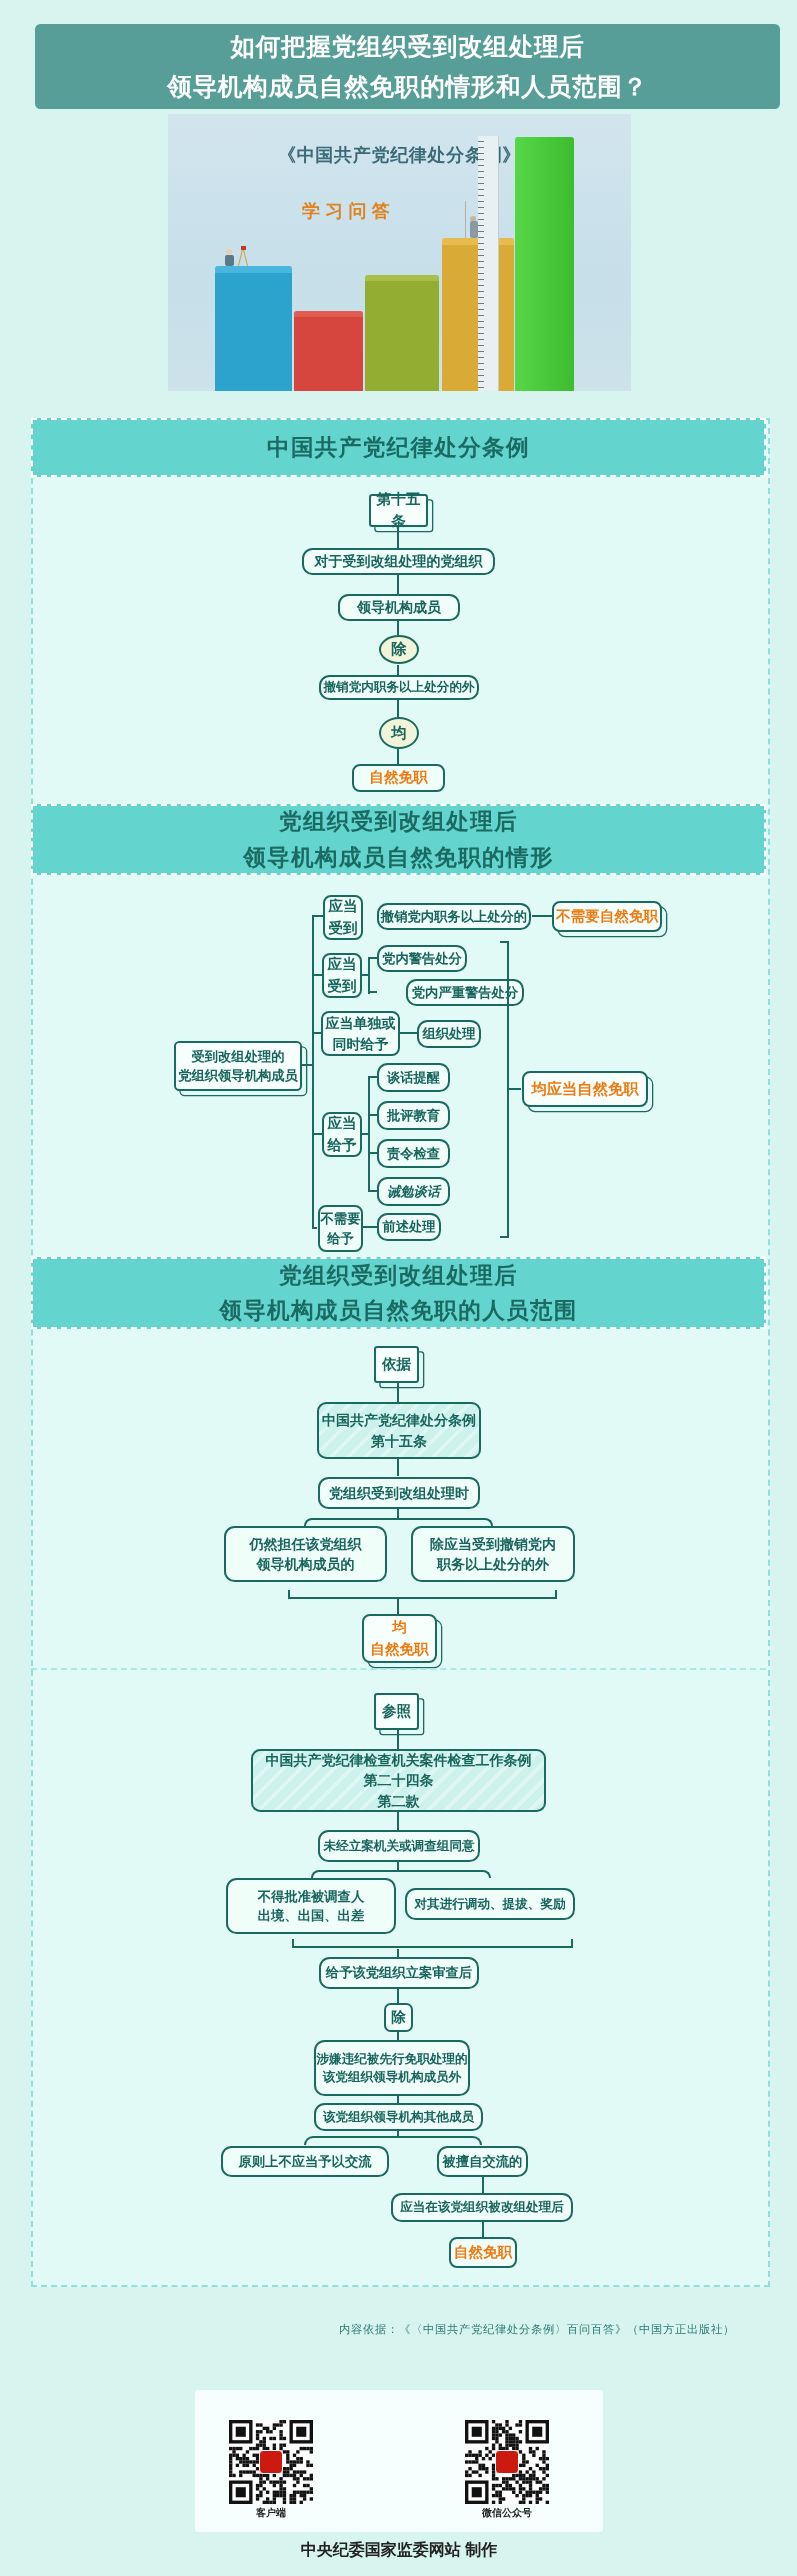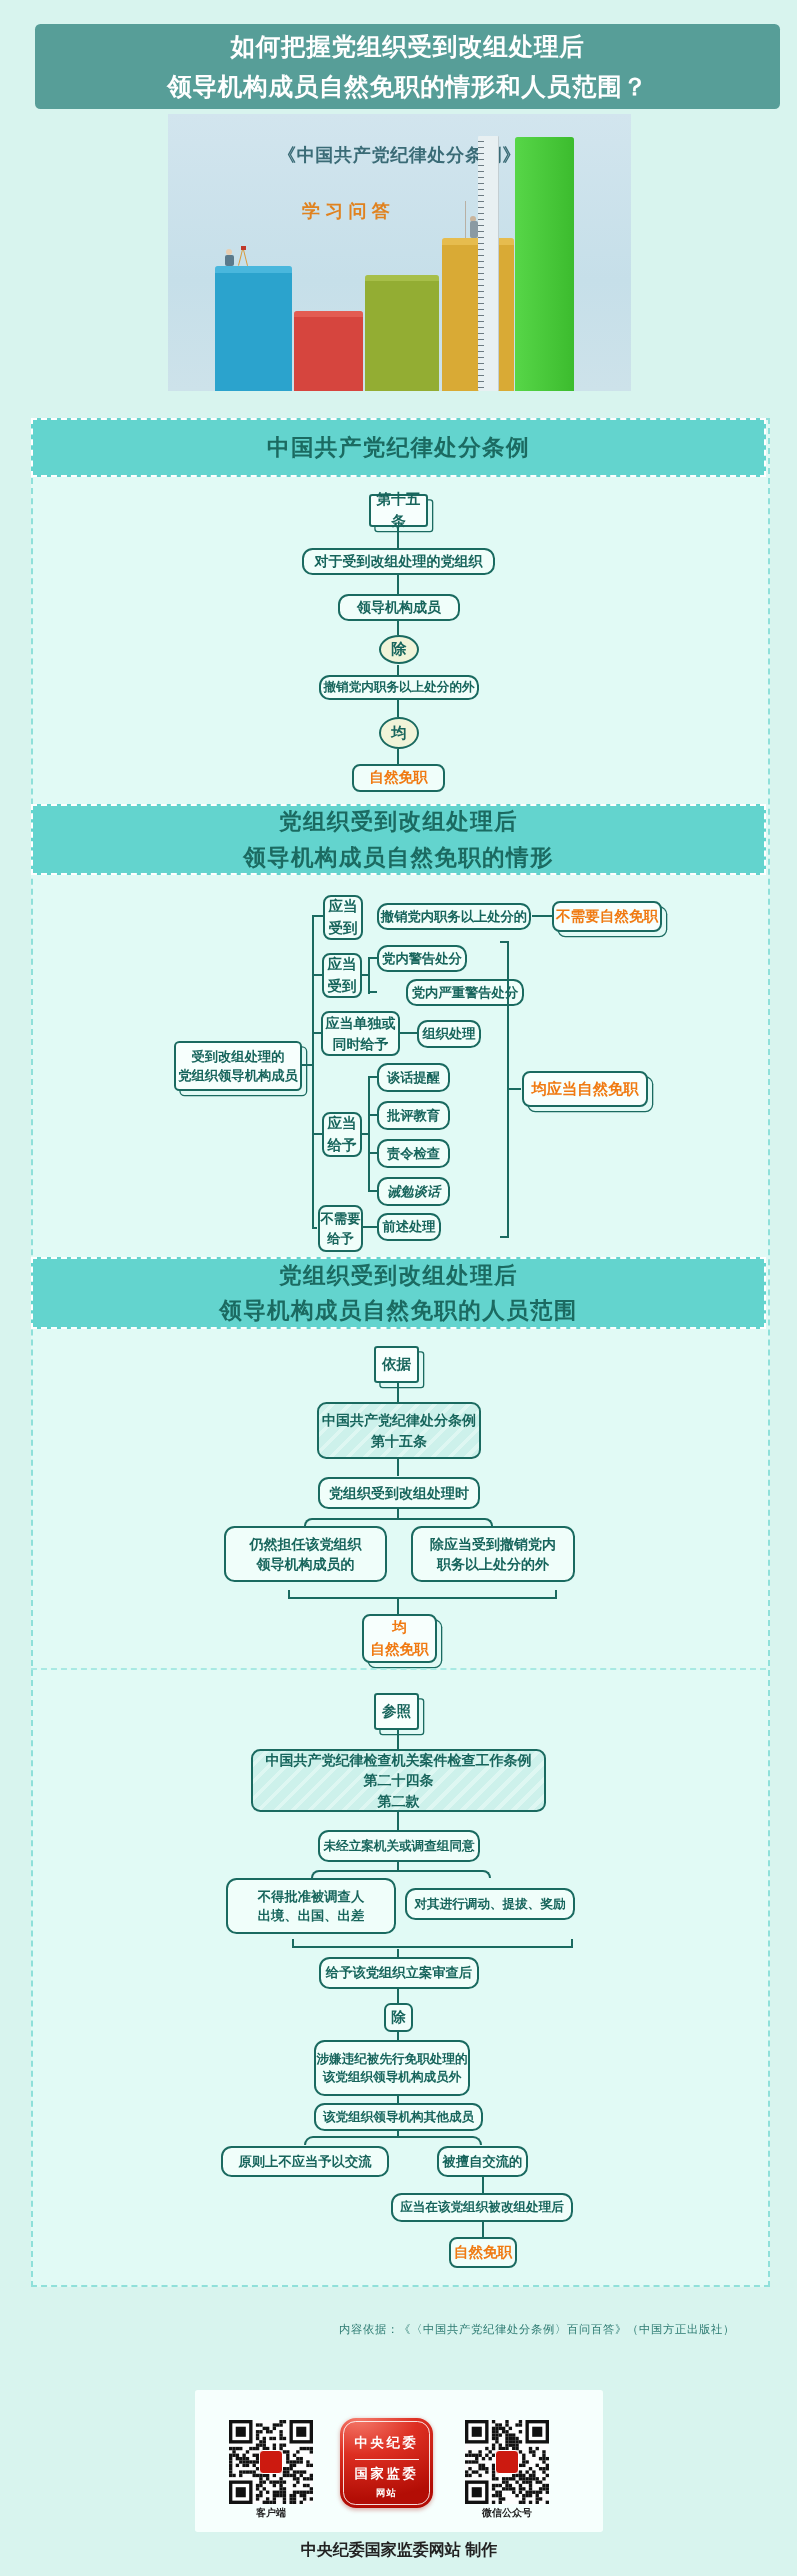--- a/index.html
+++ b/index.html
@@ -400,26 +400,20 @@
         <rect x="0" y="0" width="35" height="35" fill="#111"></rect>
         <rect x="5" y="5" width="25" height="25" fill="#fff"></rect>
         <rect x="10" y="10" width="15" height="15" fill="#111"></rect>
         <rect x="90" y="0" width="35" height="35" fill="#111"></rect>
         <rect x="95" y="5" width="25" height="25" fill="#fff"></rect>
         <rect x="100" y="10" width="15" height="15" fill="#111"></rect>
         <rect x="0" y="90" width="35" height="35" fill="#111"></rect>
         <rect x="5" y="95" width="25" height="25" fill="#fff"></rect>
         <rect x="10" y="100" width="15" height="15" fill="#111"></rect>
       </svg><div class="qr-logo"></div></div>
-  <div id="badge">
-    <div class="badge-t" style="top:16px;font-size:13.3px;">中央纪委</div>
-    <div style="position:absolute;left:14.6px;top:41px;width:64px;border-top:0.7px solid rgba(255,255,255,.9);"></div>
-    <div class="badge-t" style="top:47px;font-size:13.3px;">国家监委</div>
-    <div class="badge-t" style="top:69px;font-size:9.3px;letter-spacing:1.3px;">网站</div>
-  </div>
   <div class="qr" id="qr-right" style="left:465px;top:2420px;"><svg width="84" height="84" viewBox="0 0 125 125" xmlns="http://www.w3.org/2000/svg">
         <rect width="125" height="125" fill="#fdfdfd"></rect>
         <rect x="40" y="0" width="5" height="5" fill="#111"></rect>
         <rect x="60" y="0" width="5" height="5" fill="#111"></rect>
         <rect x="80" y="0" width="5" height="5" fill="#111"></rect>
         <rect x="45" y="5" width="5" height="5" fill="#111"></rect>
         <rect x="50" y="5" width="5" height="5" fill="#111"></rect>
         <rect x="60" y="5" width="5" height="5" fill="#111"></rect>
         <rect x="75" y="5" width="5" height="5" fill="#111"></rect>
         <rect x="80" y="5" width="5" height="5" fill="#111"></rect>

